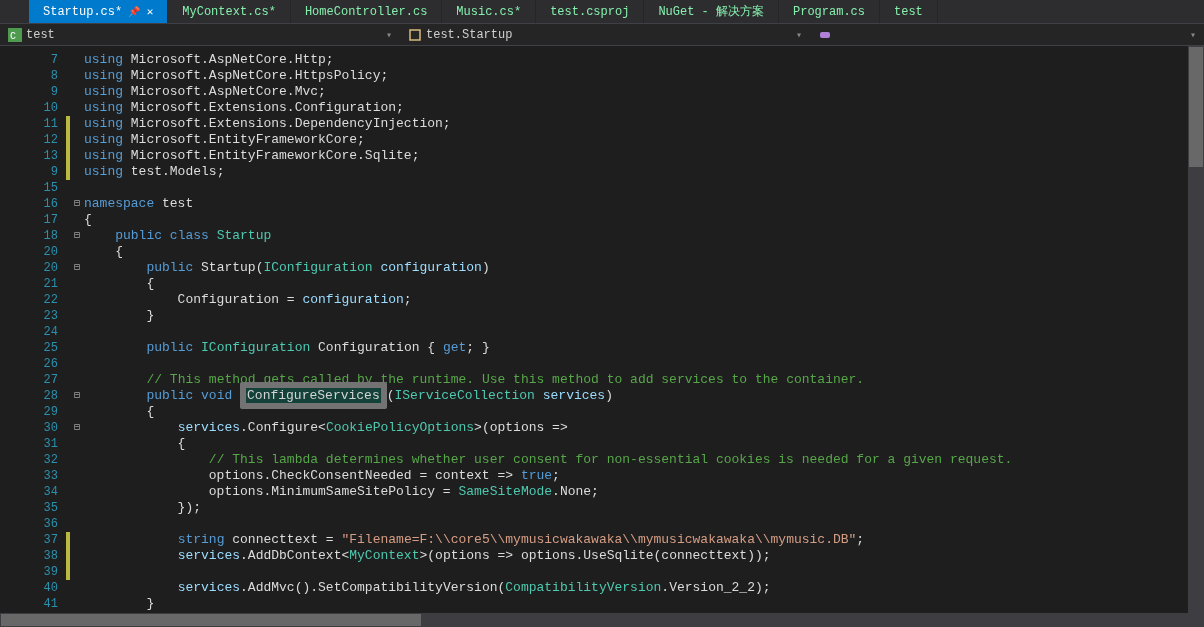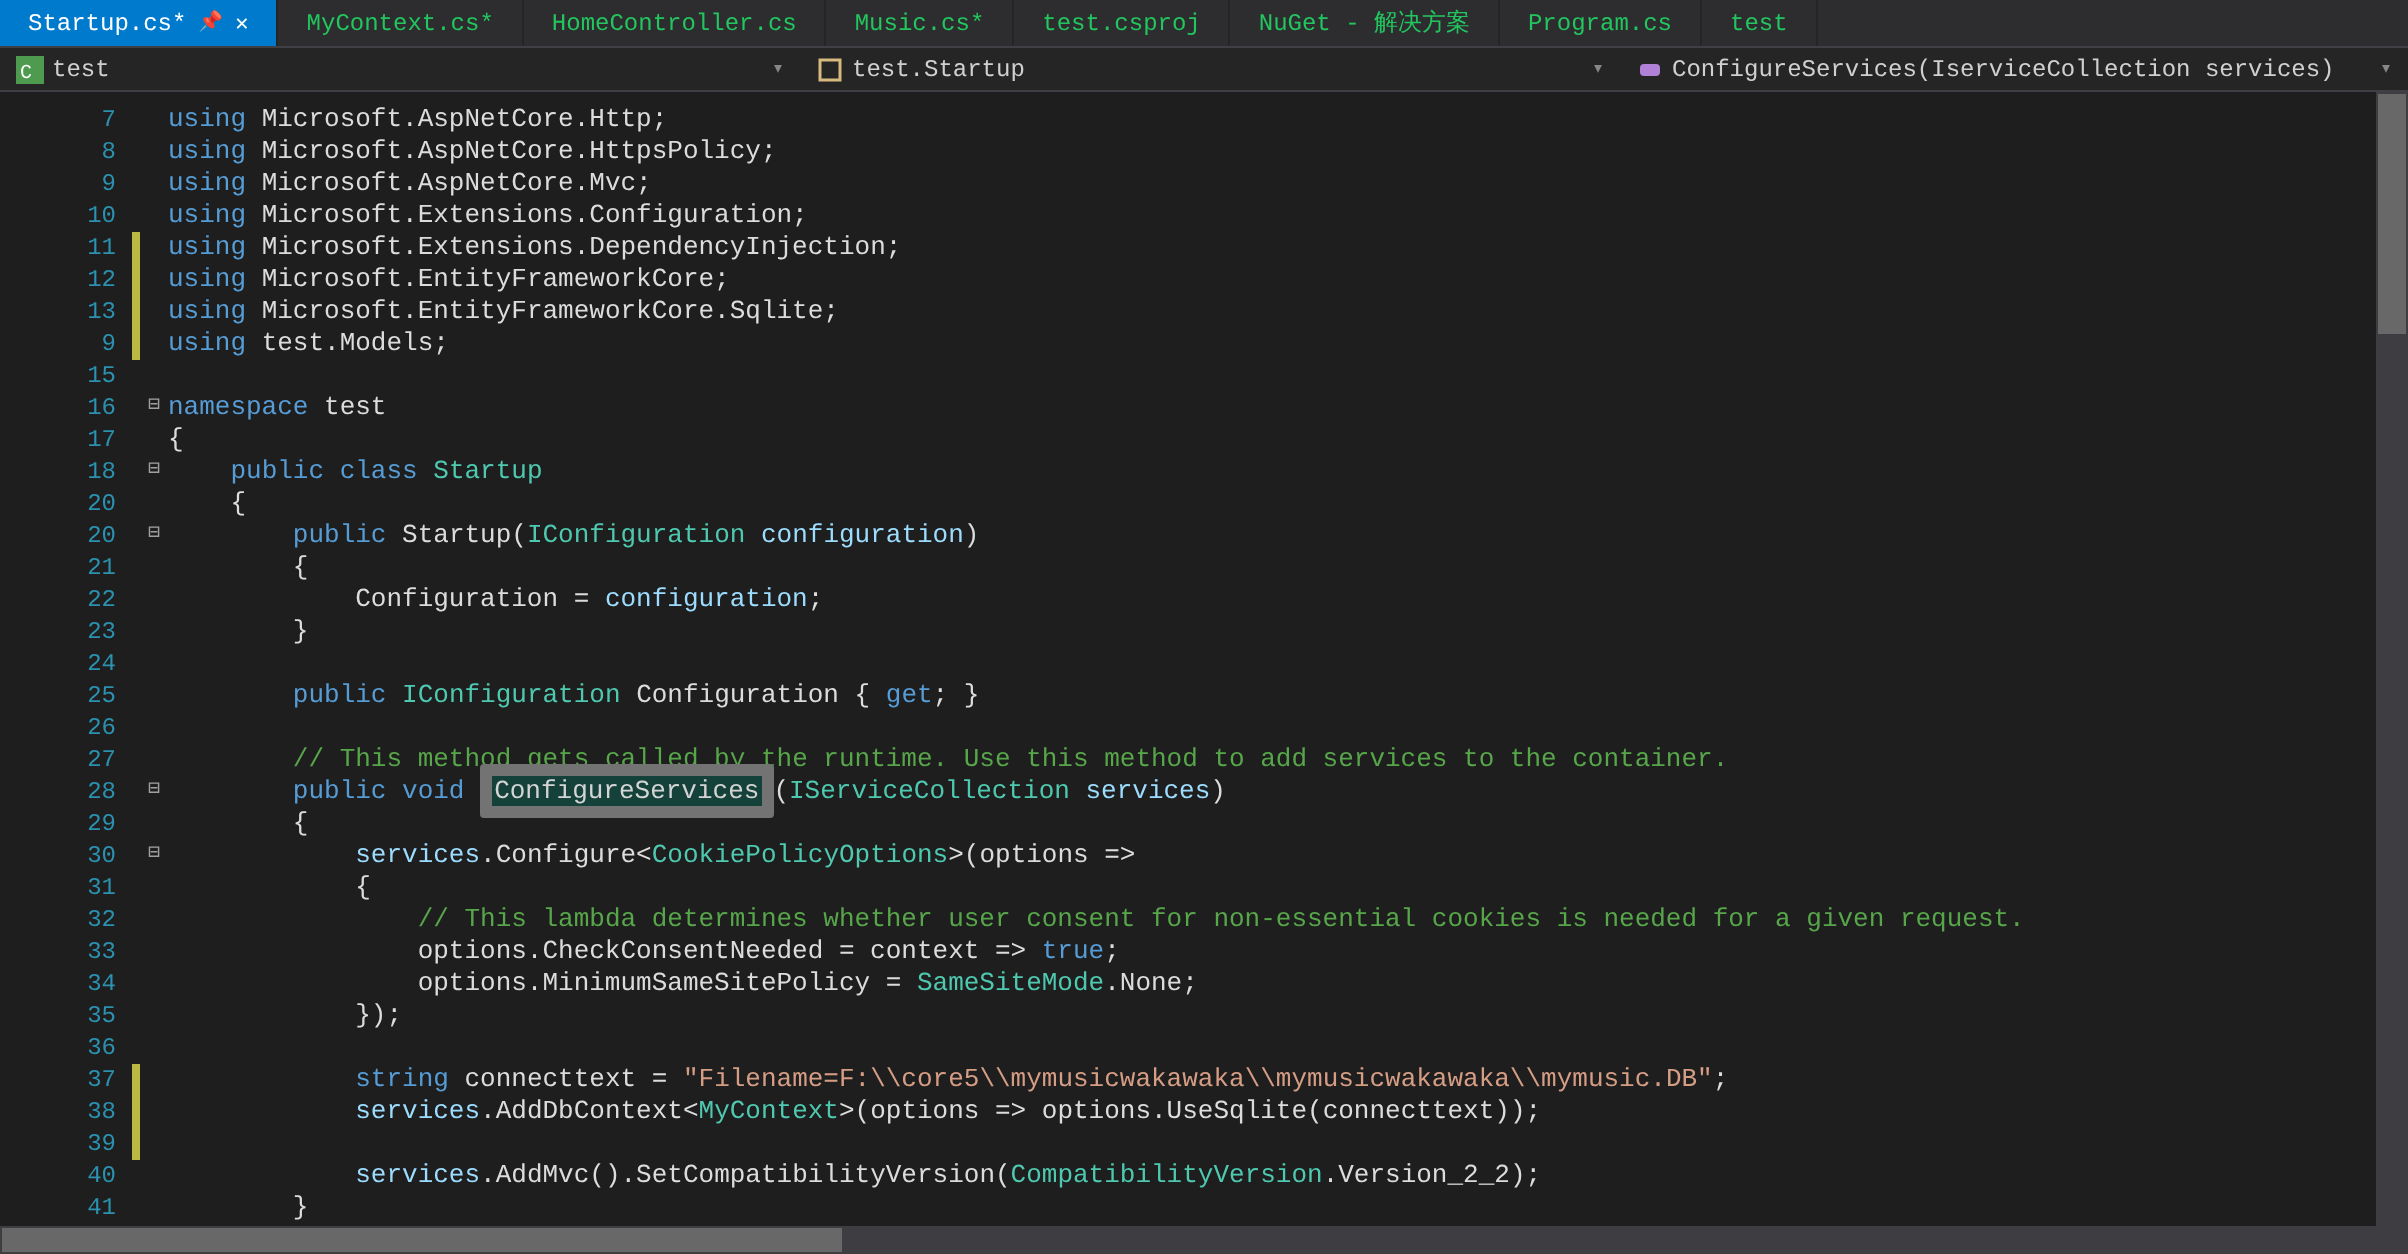--- a/index.html
+++ b/index.html
@@ -16,31 +16,32 @@
   }
   .tabbar {
     display: flex;
     background: #2d2d30;
     border-bottom: 1px solid #3f3f46;
     height: 24px;
     align-items: stretch;
   }
   .tab {
     padding: 3px 14px;
-    color: #22c55e;
+    color: #86efac;
     font-size: 12px;
     display: flex;
     align-items: center;
     border-right: 1px solid #252526;
     cursor: pointer;
     white-space: nowrap;
   }
   .tab.active {
     background: #007acc;
     color: #fff;
+    margin-left: 29px;
   }
   .tab .pin { margin-left:6px; font-size:10px; color:#fff; }
   .tab .close { margin-left:6px; font-size:11px; }
   .breadcrumb {
     display: flex;
     background: #252526;
     border-bottom: 1px solid #3f3f46;
     height: 22px;
     align-items: center;
     font-size: 12px;
@@ -161,21 +162,20 @@
     </span>
     <span>test.Startup</span>
     <span class="bc-drop">▾</span>
   </div>
   <div class="bc-cell last">
     <span class="bc-icon">
       <svg width="14" height="14">
           <rect x="2" y="4" width="10" height="6" rx="2" fill="#b180d7"></rect>
         </svg>
     </span>
-    <span>ConfigureServices(IserviceCollection services)</span>
     <span class="bc-drop">▾</span>
   </div>
 </div>
 
 <div class="editor">
   <div class="marker-col"></div>
   <div class="gutter" id="gutter">
       <div class="ln">7</div>
       <div class="ln">8</div>
       <div class="ln">9</div>

